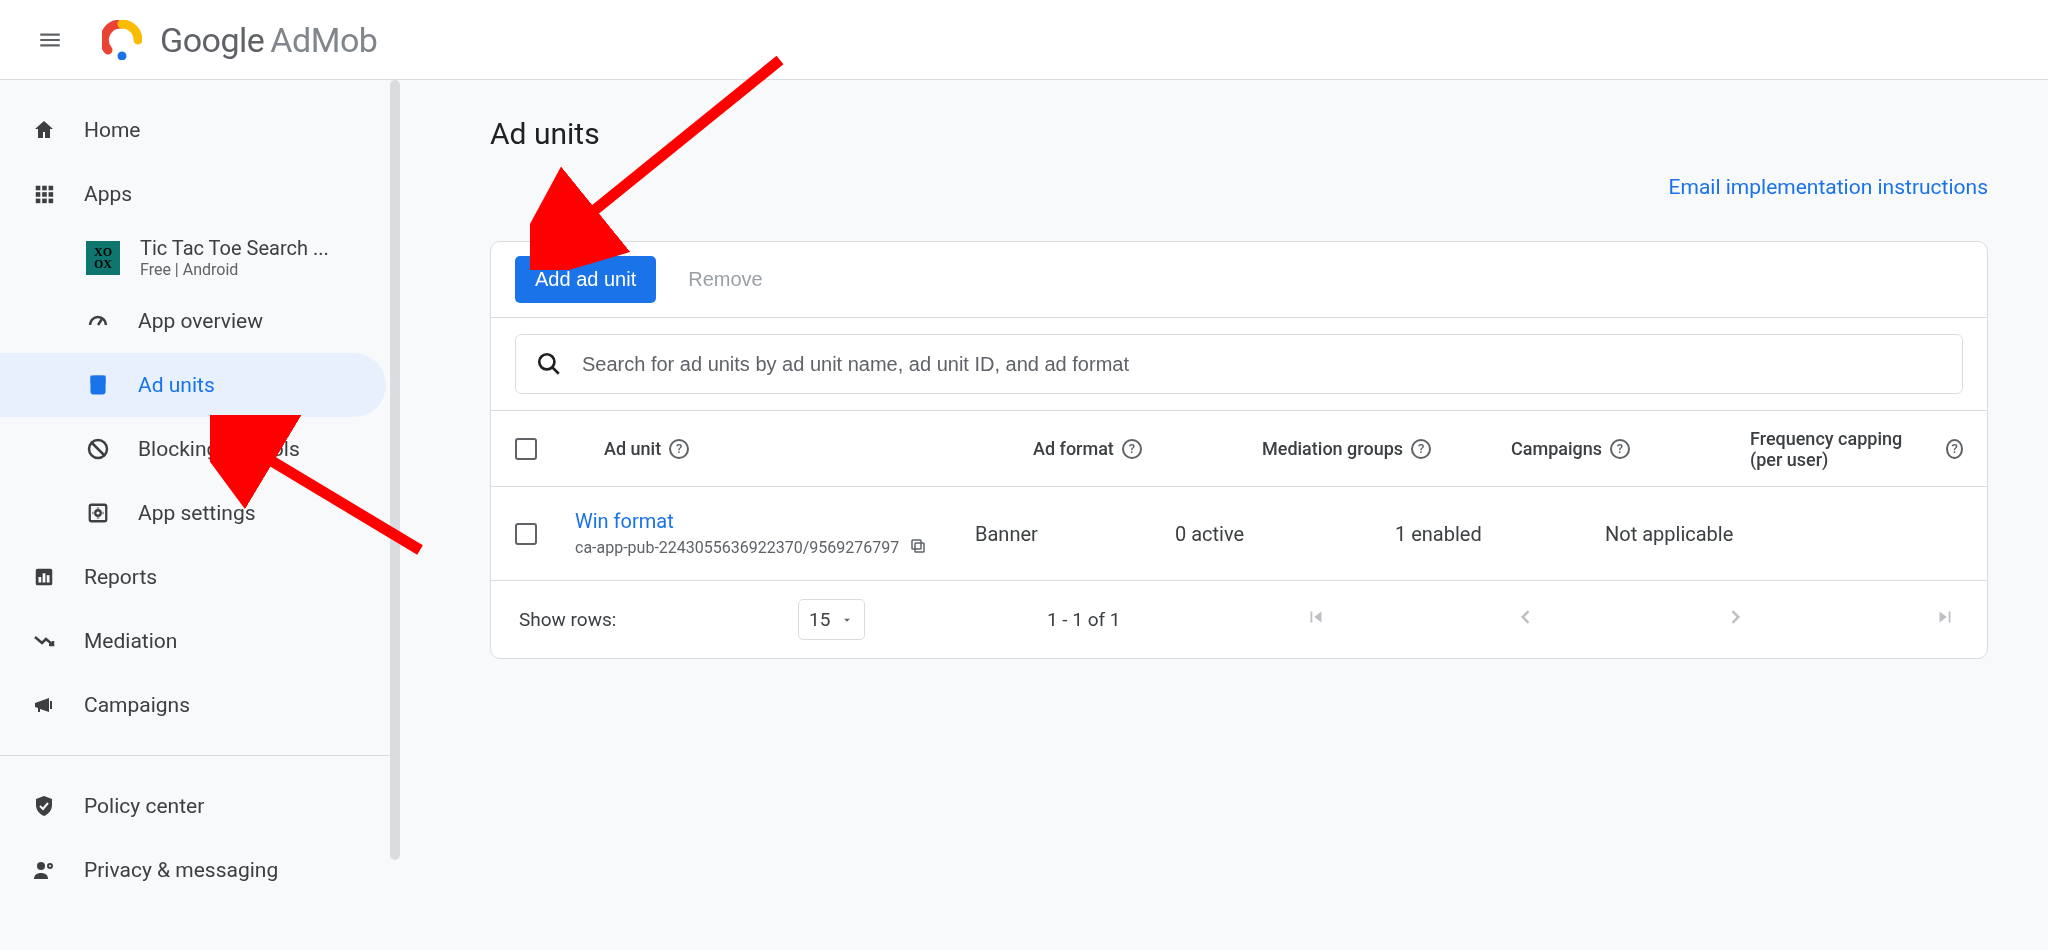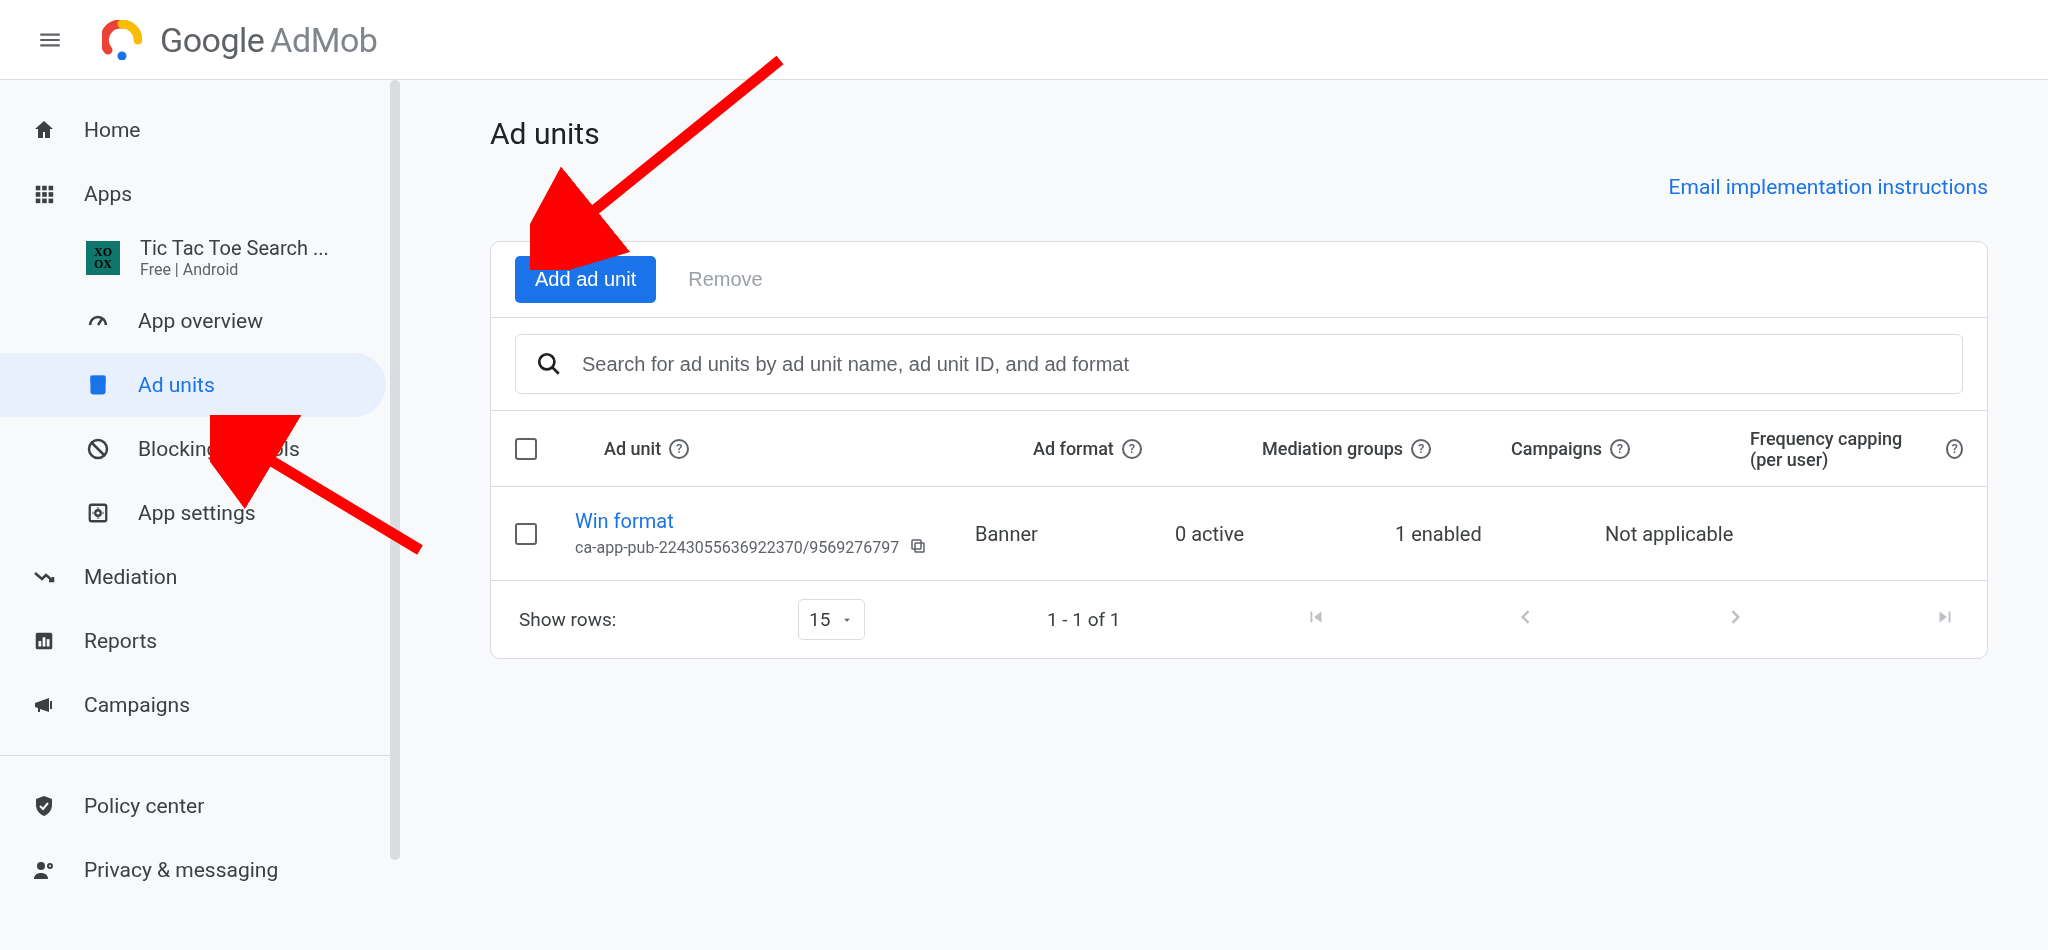--- a/index.html
+++ b/index.html
@@ -301,38 +301,38 @@
             <rect x="3" y="3" width="18" height="18" rx="2"></rect>
             <circle cx="12" cy="12" r="3"></circle>
             <path d="M12 7v-1M12 18v-1M7 12h-1M18 12h-1"></path>
           </svg>
       </span>
       <span>App settings</span>
     </div>
 
     <div class="nav-item">
       <span class="nav-icon">
-        <svg width="26" height="26" viewBox="0 0 24 24" fill="none" stroke="#3c4043" stroke-width="2.5">
-            <path d="M3 8 L10 14 L14 10 L21 16"></path>
-            <polyline points="17 16 21 16 21 12" fill="none"></polyline>
-          </svg>
-      </span>
-      <span>Mediation</span>
-    </div>
-
-    <div class="nav-item">
-      <span class="nav-icon">
         <svg width="22" height="22" viewBox="0 0 24 24" fill="#3c4043">
             <rect x="3" y="3" width="18" height="18" rx="2" fill="#3c4043"></rect>
             <rect x="6" y="12" width="3" height="6" fill="#fff"></rect>
             <rect x="10.5" y="8" width="3" height="10" fill="#fff"></rect>
             <rect x="15" y="10" width="3" height="8" fill="#fff"></rect>
           </svg>
       </span>
       <span>Reports</span>
+    </div>
+
+    <div class="nav-item">
+      <span class="nav-icon">
+        <svg width="26" height="26" viewBox="0 0 24 24" fill="none" stroke="#3c4043" stroke-width="2.5">
+            <path d="M3 8 L10 14 L14 10 L21 16"></path>
+            <polyline points="17 16 21 16 21 12" fill="none"></polyline>
+          </svg>
+      </span>
+      <span>Mediation</span>
     </div>
 
     <div class="nav-item">
       <span class="nav-icon">
         <svg width="26" height="26" viewBox="0 0 24 24" fill="#3c4043">
             <path d="M3 10v4l3 1v4h2v-3l9 3V5L3 10z"></path>
             <path d="M19 8v8" stroke="#3c4043" stroke-width="2"></path>
           </svg>
       </span>
       <span>Campaigns</span>

